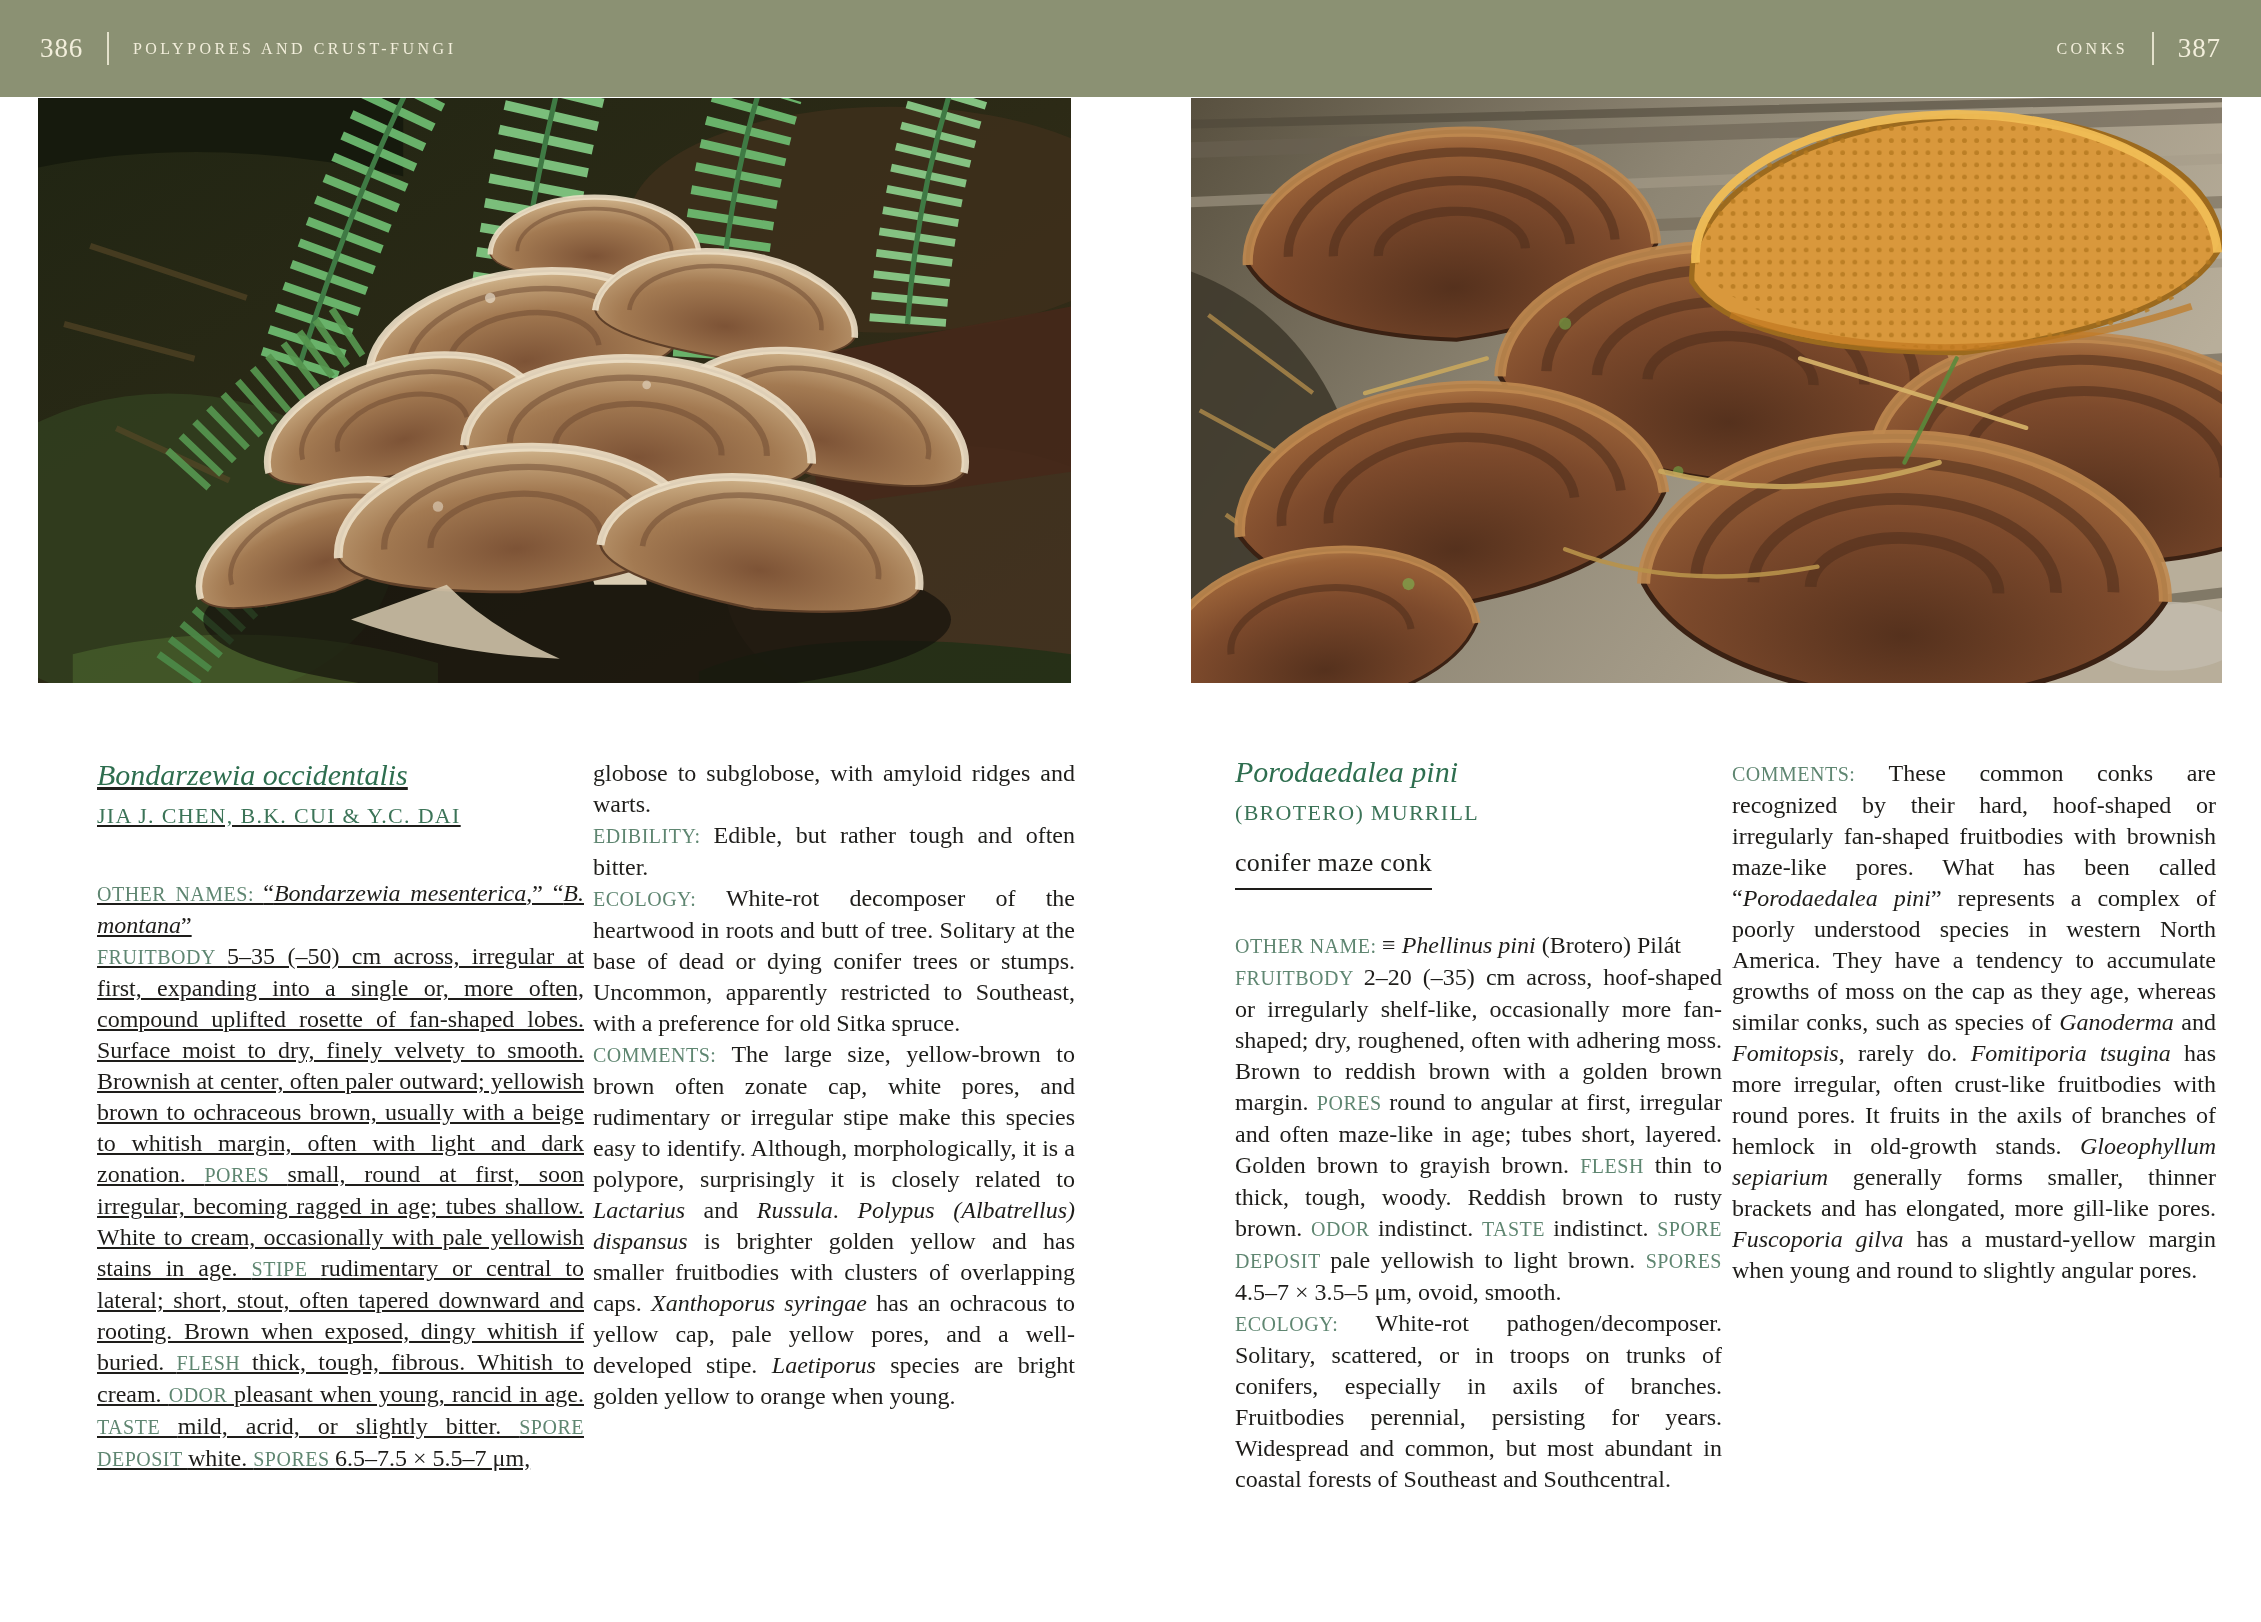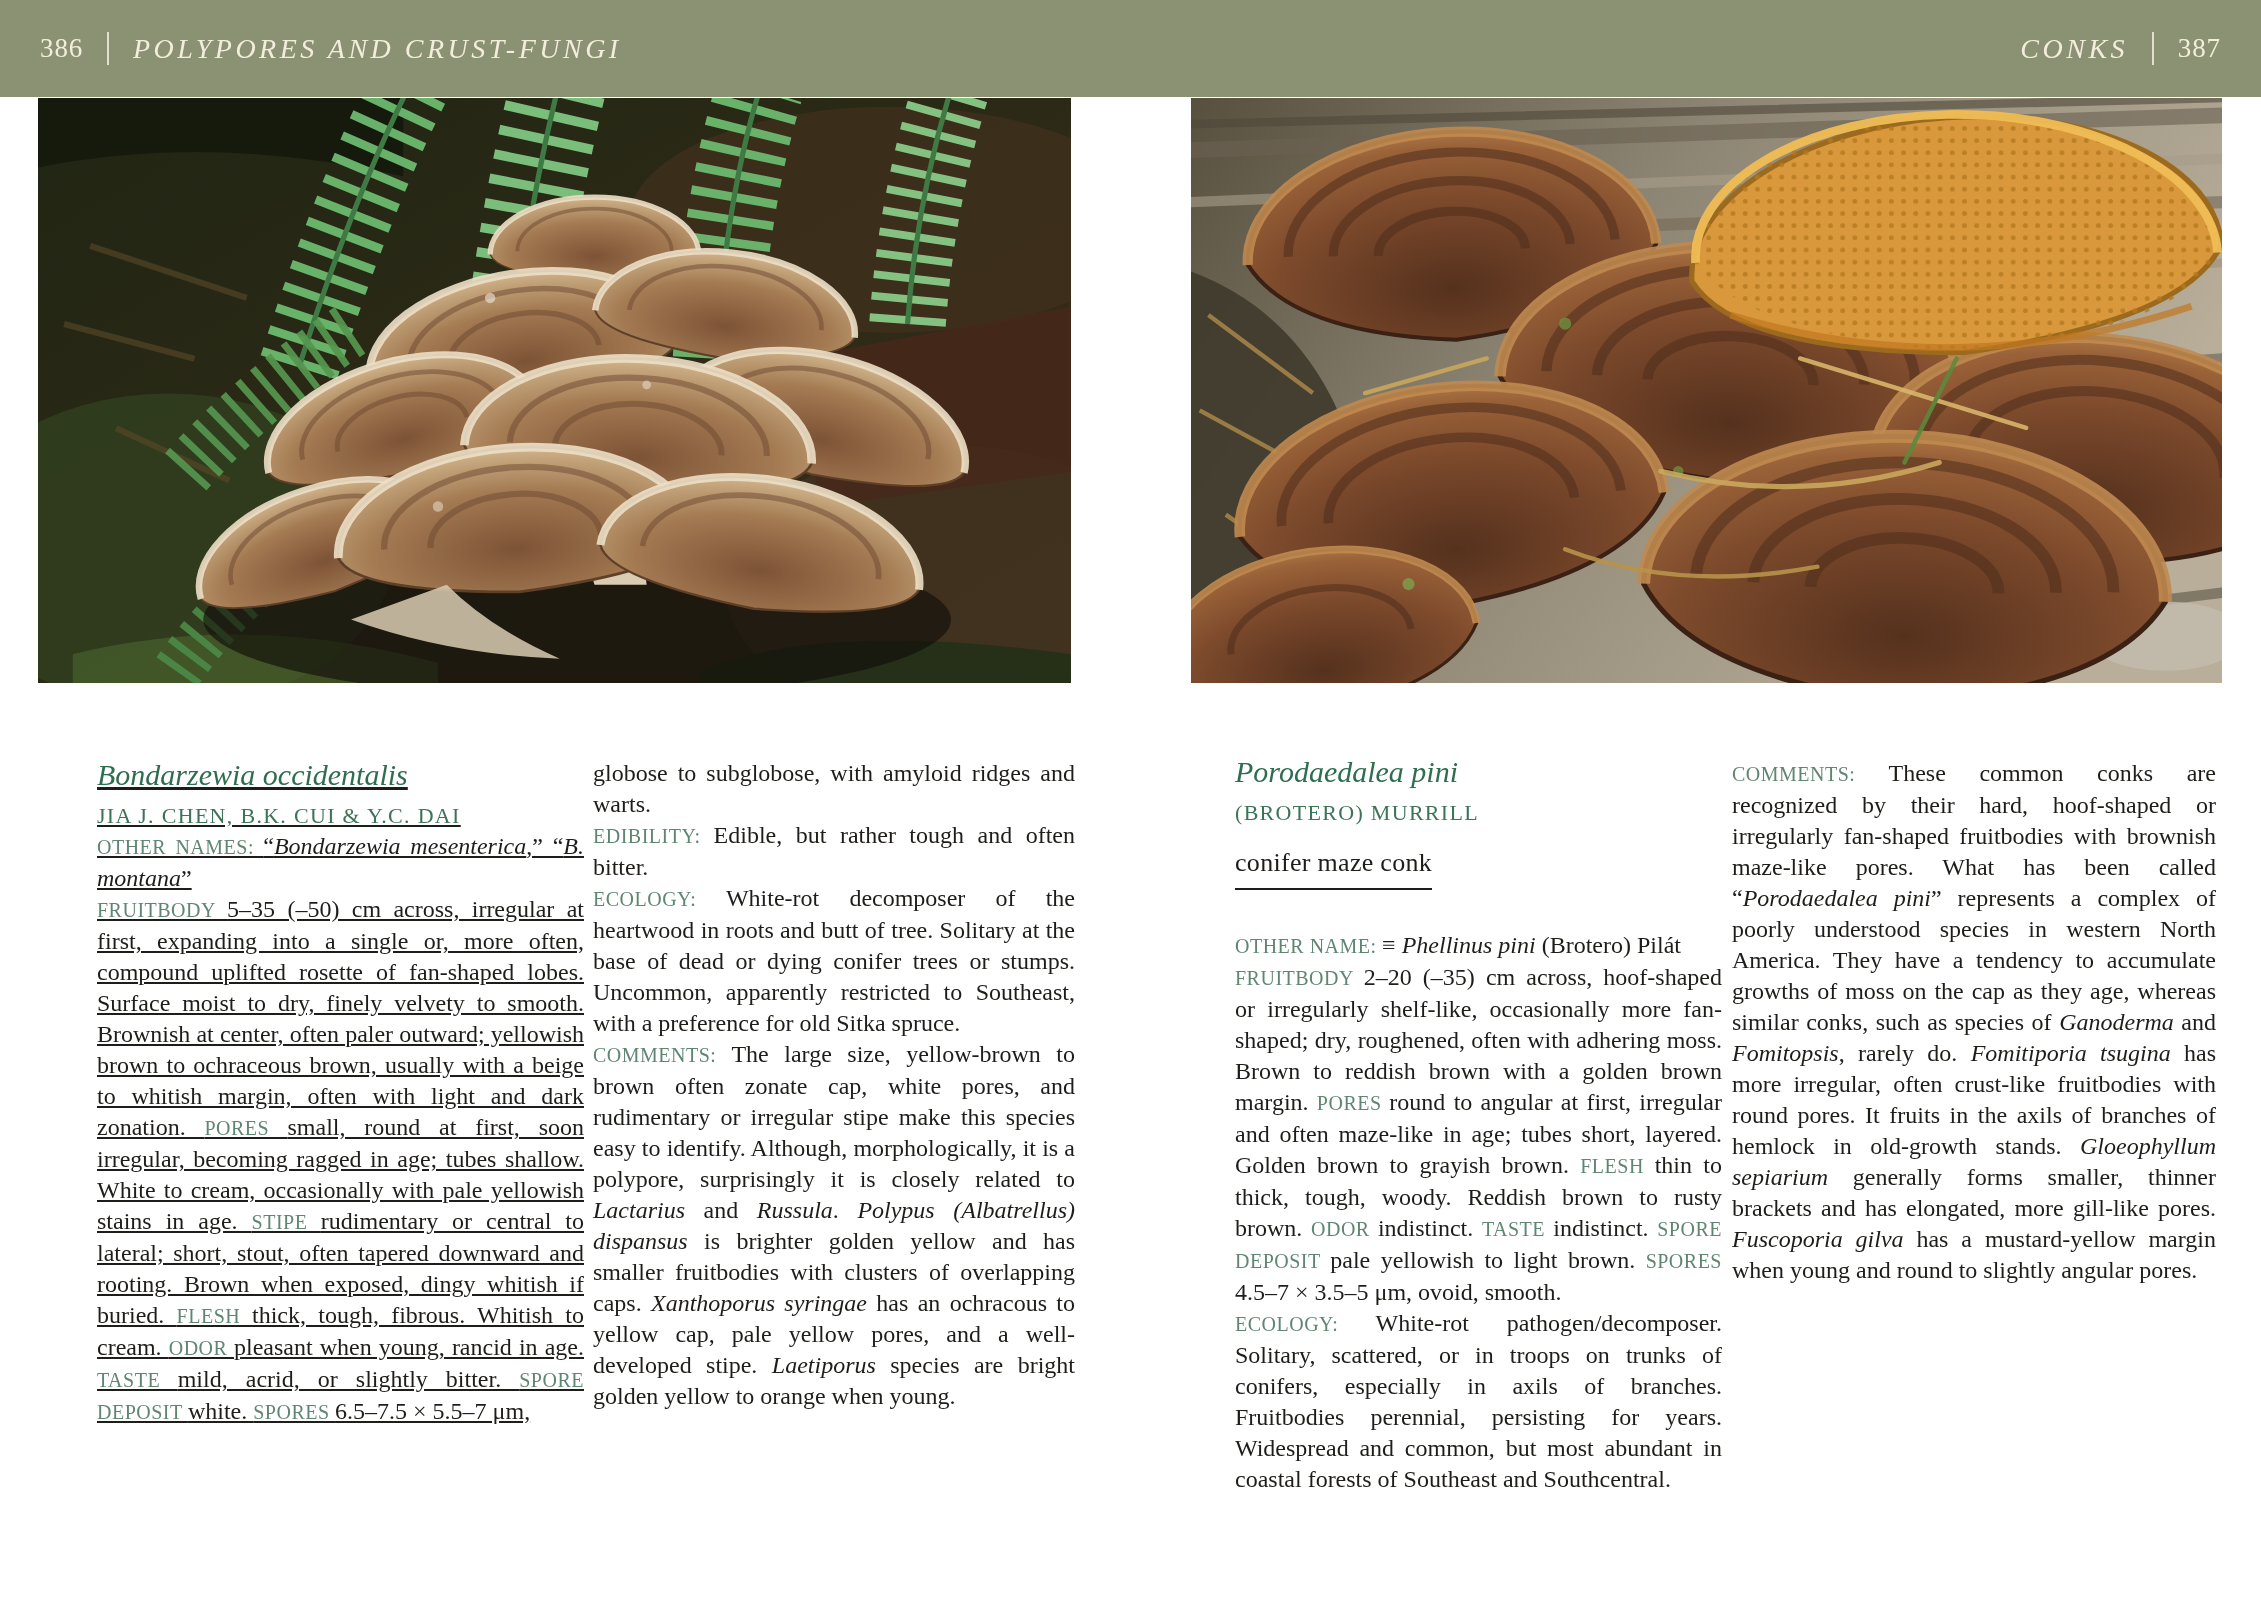--- a/index.html
+++ b/index.html
@@ -7,39 +7,39 @@
     width:2261px;height:1622px;position:relative;overflow:hidden;
     background:#ffffff;color:#1e1d1a;
     font-family:"Liberation Serif", serif;
   }
   
   .header-bar{position:absolute;top:0;left:0;width:2261px;height:97px;background:#8b9173;}
   .header-side{position:absolute;top:0;height:97px;display:flex;align-items:center;gap:24px;color:#f2eedb;}
   .header-left{left:40px;}
   .header-right{right:40px;}
   .page-num{font-size:27px;letter-spacing:0.9px;}
-  .header-title{font-size:28px;letter-spacing:3.5px;font-style:italic;}
+  .header-title{font-size:16px;letter-spacing:3.5px;}
   .header-sep{width:1.7px;height:33px;background:rgba(242,238,219,.85);}
   
   .photo{position:absolute;top:98px;height:585px;overflow:hidden;background:#1d2012;}
   #photo-left{left:38px;width:1033px;}
   #photo-right{left:1191px;width:1031px;}
   .photo svg{display:block;width:100%;height:100%;}
   
   .col{position:absolute;width:487px;font-size:24px;line-height:31px;text-align:justify;hyphens:auto;}
   .col p{margin:0;}
   #col1{left:97px;top:756px;text-decoration:underline;}
   #col2{left:593px;top:758px;width:482px;}
   #col3{left:1235px;top:753px;}
   #col4{left:1732px;top:758px;width:484px;}
   .species-title{color:#2e6e4f;font-style:italic;font-size:30px;line-height:37px;text-align:left;}
   .species-authority{color:#3c7458;font-size:22px;letter-spacing:1.3px;margin-top:7px;text-align:left;}
   .common-name{display:inline-block;font-weight:normal;font-size:26px;letter-spacing:0.3px;
     border-bottom:2.6px solid #1e1d1a;padding-bottom:10.4px;margin-top:19px;}
-  .species-body{}
+  .species-body{margin-top:47px;}
   .species-body-tight{margin-top:40px;}
   .seg-label{color:#5f8671;font-size:20px;letter-spacing:0.5px;}
   .seg-italic{font-style:italic;}
   
   .cap-top{fill:url(#capg);stroke:#5e3f28;stroke-width:.015;}
   .cap-zone{fill:none;stroke:#6b4830;stroke-width:.035;opacity:.5;}
   .cap-rim{fill:none;stroke:#ecdfc6;stroke-width:.05;opacity:.9;}
   .conk-top{fill:url(#conkg);stroke:#3a2113;stroke-width:.02;}
   .conk-zone{fill:none;stroke:#4e2d1c;stroke-width:.045;opacity:.55;}
   .conk-rim{fill:none;stroke:#c08a50;stroke-width:.05;opacity:.9;}

